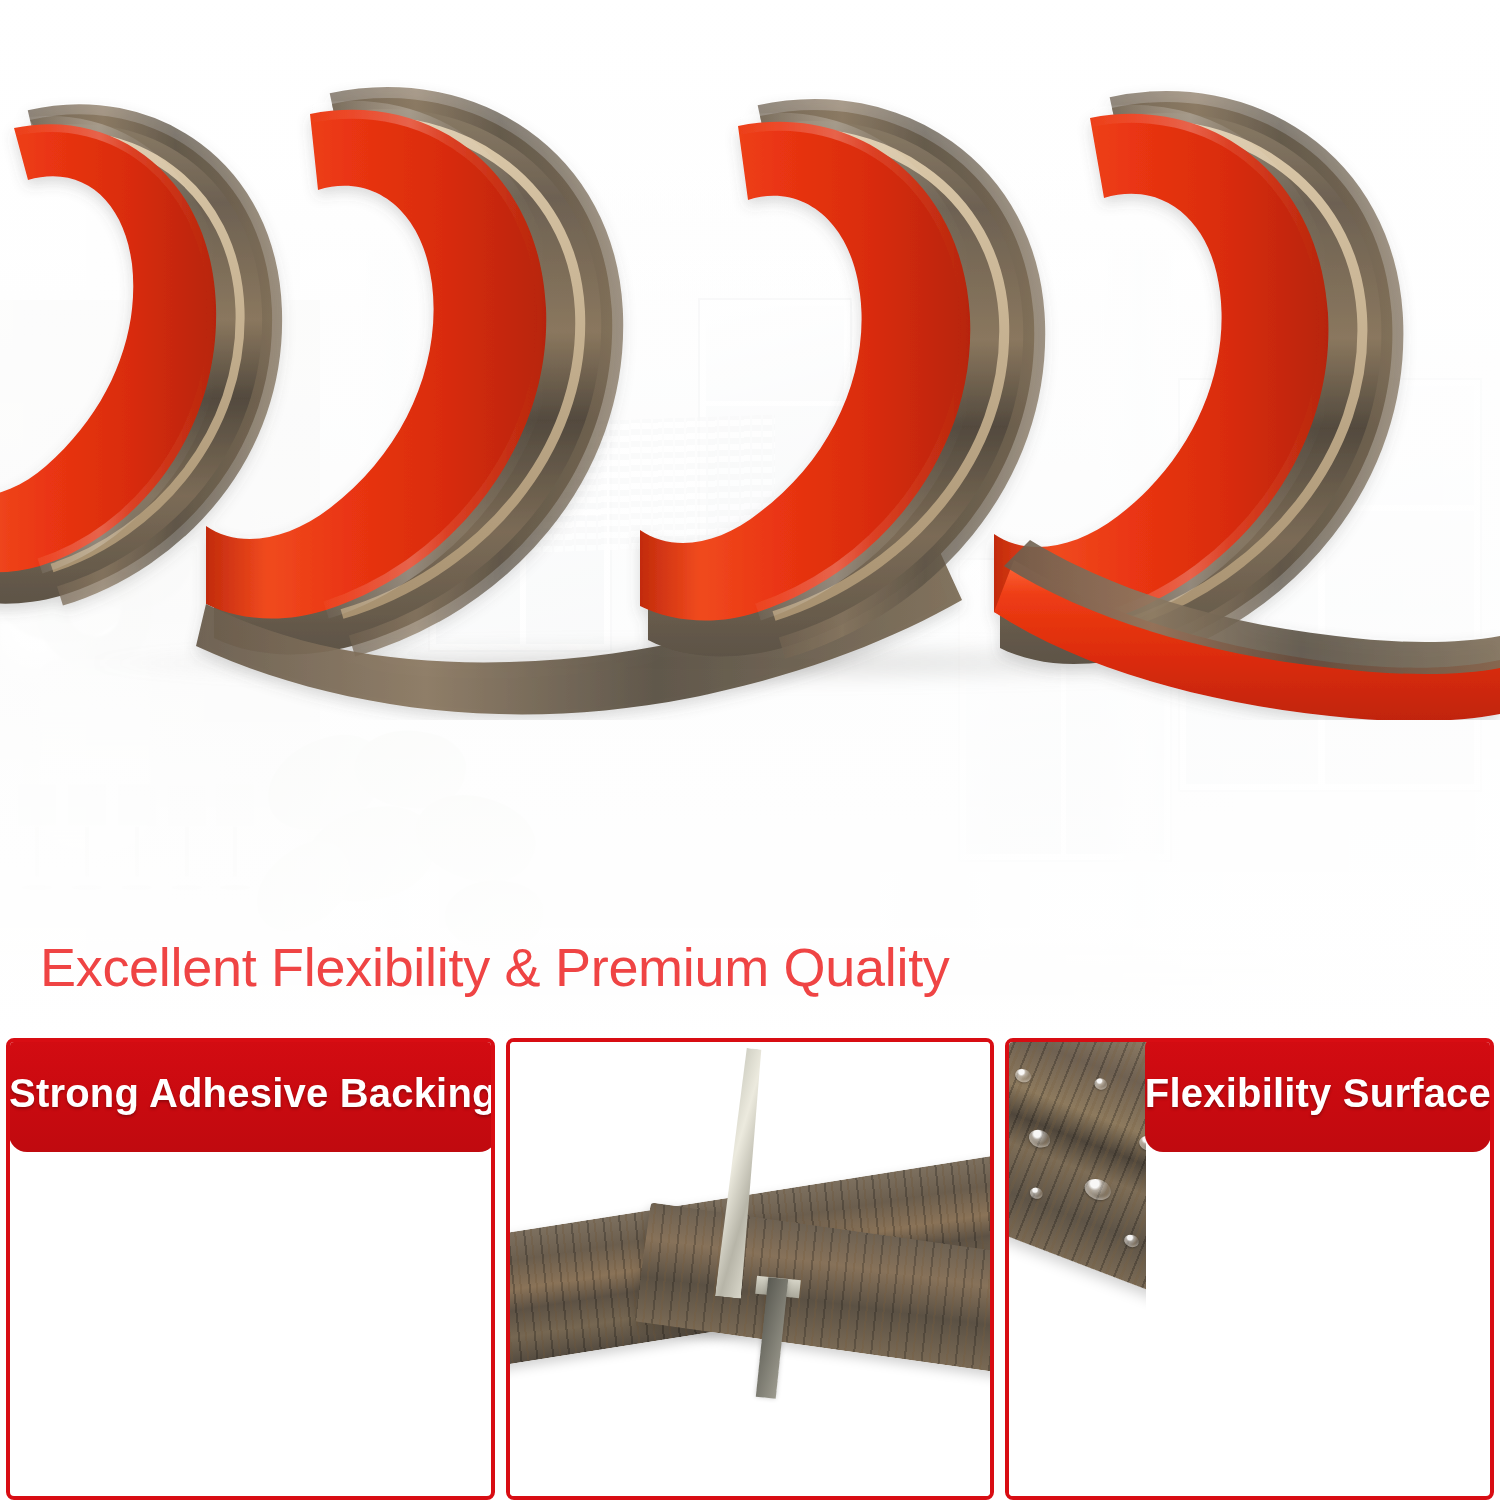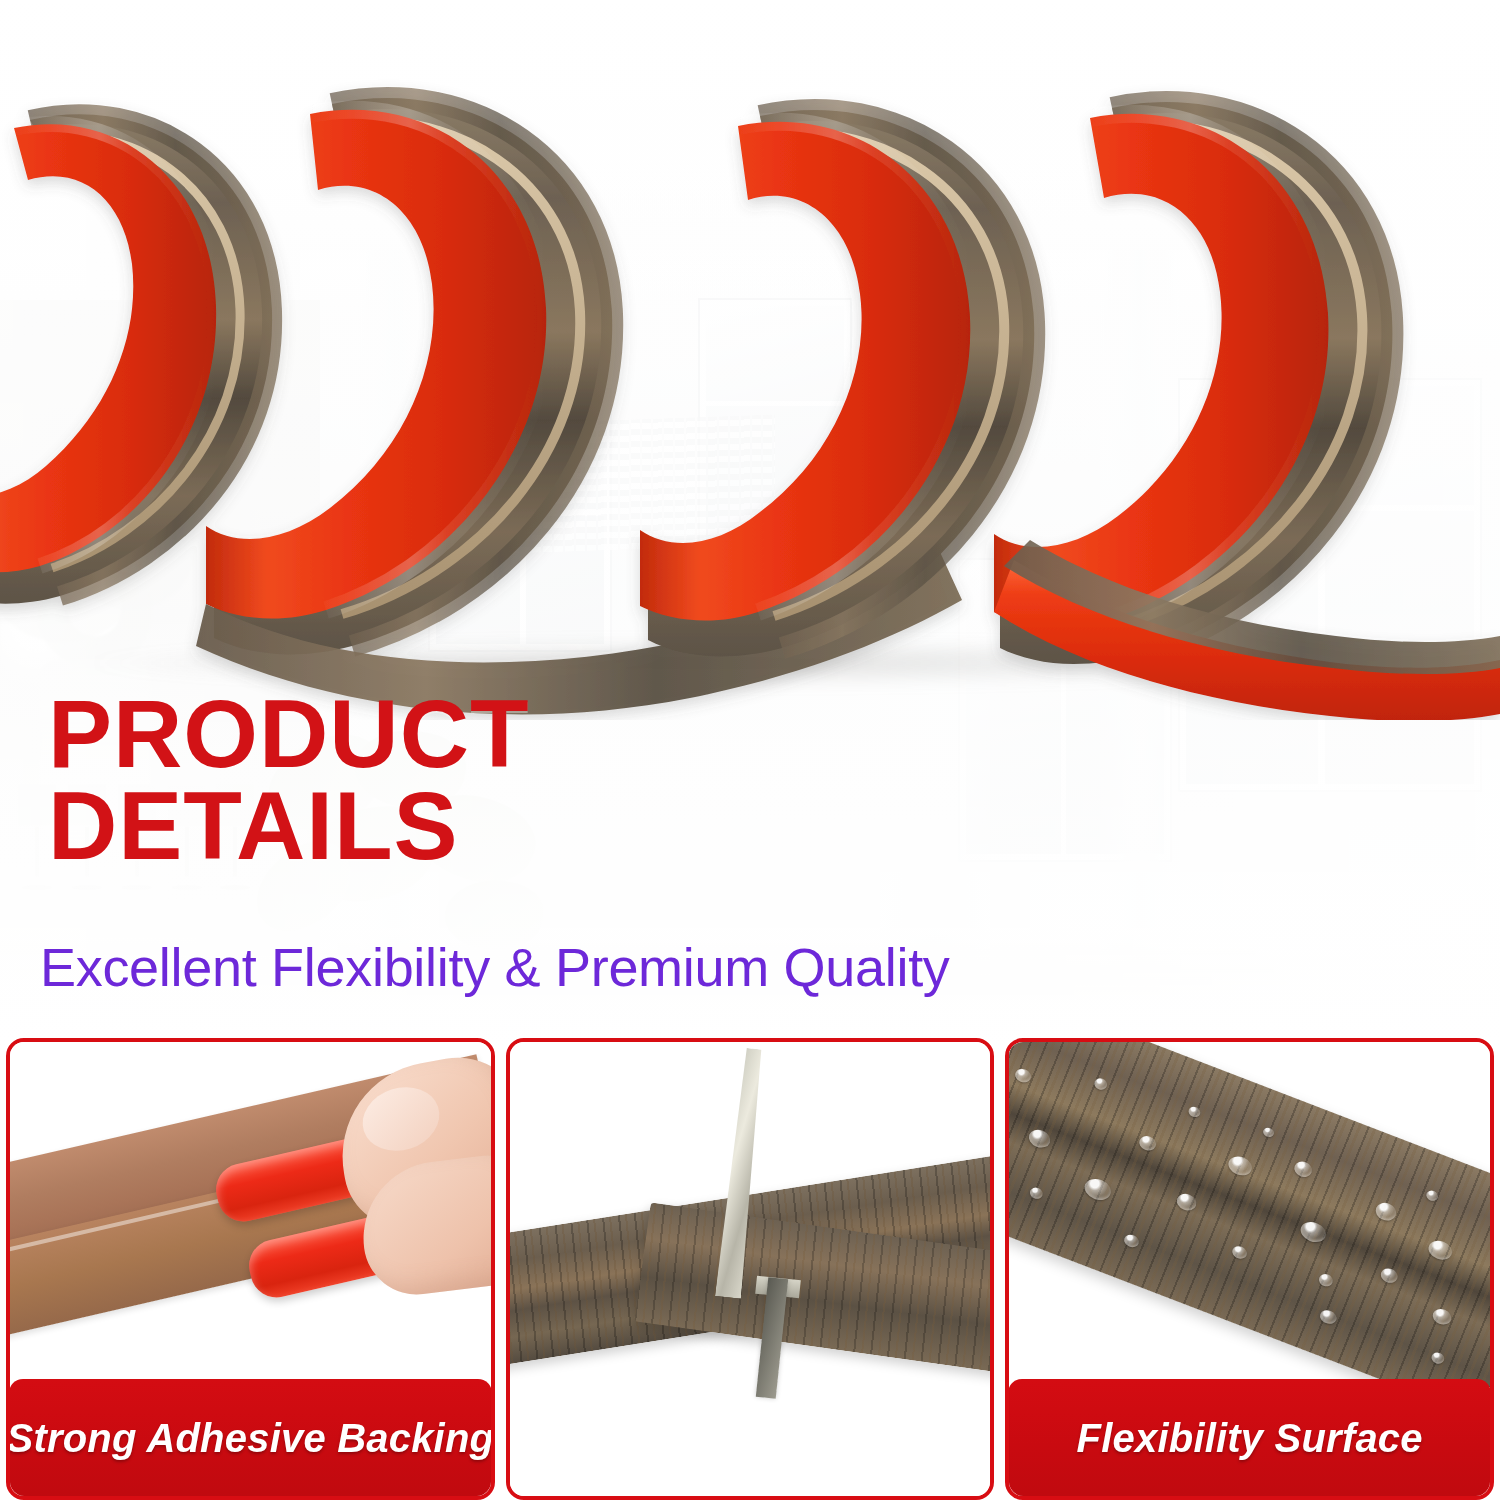--- a/index.html
+++ b/index.html
@@ -147,45 +147,44 @@
     font-weight:bold;
     font-size:96px;
     line-height:.96;
     letter-spacing:1px;
     text-transform:uppercase;
     white-space:pre-line;
     text-shadow:0 2px 0 rgba(255,255,255,.35);
   }
   .subhead {
     position:absolute; left:40px; top:938px;
-    color:#6d28d9;
+    color:#ef4444;
     font-size:54px;
     line-height:1.1;
     letter-spacing:-.3px;
     white-space:nowrap;
   }
 
   
   .cards {
     position:absolute; left:0; top:1038px;
     width:1500px; height:462px;
     display:flex;
     gap:11px;
     padding:0 6px;
   }
   .card {
     position:relative;
     flex:1 1 0;
     background:#ffffff;
     border:4px solid #d80d13;
-    border-radius:18px;
+    border-radius:8px;
     overflow:hidden;
     display:flex;
-    flex-direction:column;
-    font-style:italic;
+    flex-direction:row;
   }
   .card-media {
     position:relative;
     flex:1 1 auto;
     overflow:hidden;
     background:#ffffff;
   }
   .card-label {
     position:relative;
     height:118px;
@@ -516,22 +515,20 @@
                  L 1500 660 C 1452 670, 1392 670, 1330 662
                  C 1208 646, 1098 612, 1014 560 Z" fill="url(#gRedV)"></path>
         <path d="M 1004 566 C 1090 620, 1206 654, 1332 668
                  C 1398 676, 1458 676, 1500 668
                  L 1500 636 C 1456 644, 1398 644, 1336 636
                  C 1216 622, 1112 590, 1030 540 Z" fill="url(#gWoodSide)" opacity=".9"></path>
       </g>
     </svg>
   </div>
 
-  <div class="headline">PRODUCT
-DETAILS</div>
 
   <div class="subhead">Excellent Flexibility &amp; Premium Quality</div>
 
   <div class="cards">
 
     <div class="card">
       <div class="card-media">
         <div class="art1">
           <div class="strip-brown"></div>
           <div class="strip-brown lower"></div>

